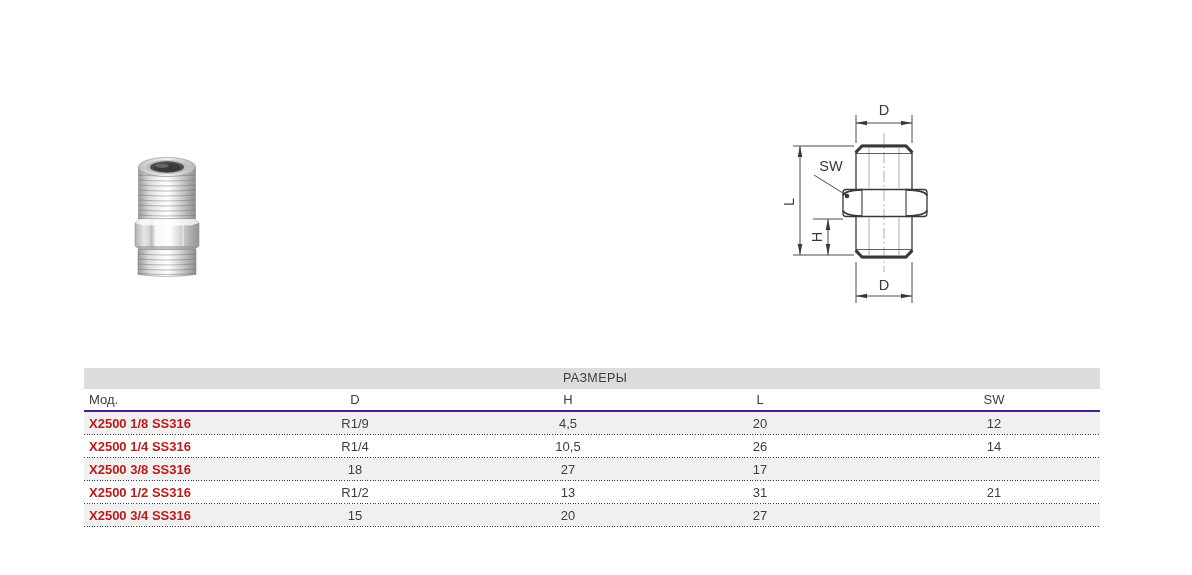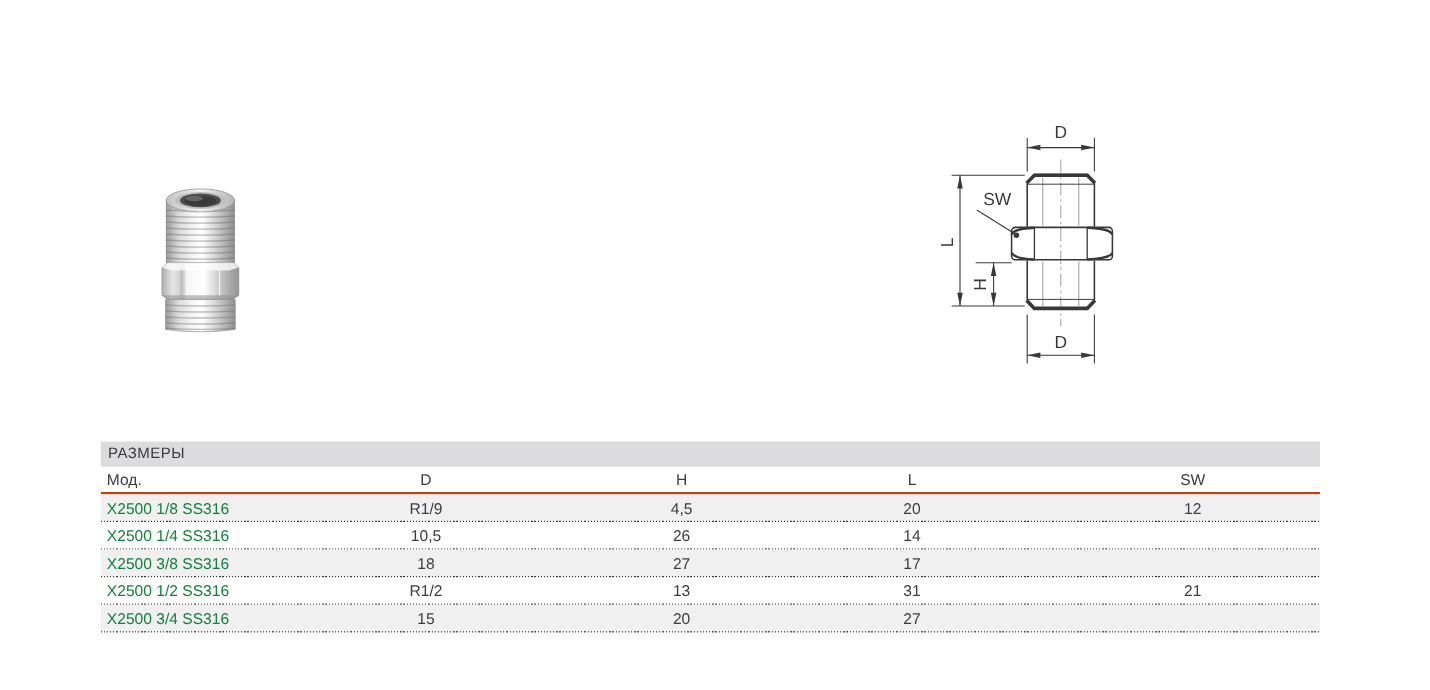--- a/index.html
+++ b/index.html
@@ -46,45 +46,46 @@
   }
   .size-table .title-bar {
     height: 21px;
     line-height: 21px;
     background: #dcdcde;
     padding-left: 6px;
     font-size: 12.5px;
     letter-spacing: 0.4px;
     color: #3b3b3d;
     box-sizing: border-box;
+    text-align: center;
   }
   .grid-row {
     display: grid;
     grid-template-columns: 122px 298px 128px 256px 212px;
     align-items: center;
     height: 23px;
     box-sizing: border-box;
   }
   .grid-row > div { text-align: center; white-space: nowrap; }
   .grid-row > div:first-child { text-align: left; padding-left: 5px; }
   .head-row {
     height: 23px;
-    border-bottom: 2px solid #c2410c;
+    border-bottom: 2px solid #4c1d95;
     color: #3d3d3f;
   }
   .data-row { position: relative; }
   .data-row.alt { background: #f0f0f1; }
   .data-row::after {
     content: "";
     position: absolute;
     left: 0; right: 0; bottom: 0;
     height: 1px;
     background-image: repeating-linear-gradient(to right, #3b3b3b 0 1px, transparent 1px 2.6px);
   }
-  .data-row .model { font-weight: normal; color: #15803d; font-size: 13px; }
+  .data-row .model { font-weight: bold; color: #b91c1c; font-size: 13px; }
 </style>
 </head>
 <body>
 
 <div id="canvas">
 
   <div class="photo-wrap">
     <svg width="66" height="124" viewBox="0 0 66 124">
       <defs>
         <linearGradient id="metalV" x1="0" y1="0" x2="1" y2="0">
@@ -240,20 +241,21 @@
     <div class="grid-row data-row alt">
       <div class="model">X2500 1/8 SS316</div>
       <div>R1/9</div>
       <div>4,5</div>
       <div>20</div>
       <div>12</div>
     </div>
 
     <div class="grid-row data-row">
       <div class="model">X2500 1/4 SS316</div>
+      <div>R1/4</div>
       <div>10,5</div>
       <div>26</div>
       <div>14</div>
     </div>
 
     <div class="grid-row data-row alt">
       <div class="model">X2500 3/8 SS316</div>
       <div>18</div>
       <div>27</div>
       <div>17</div>

